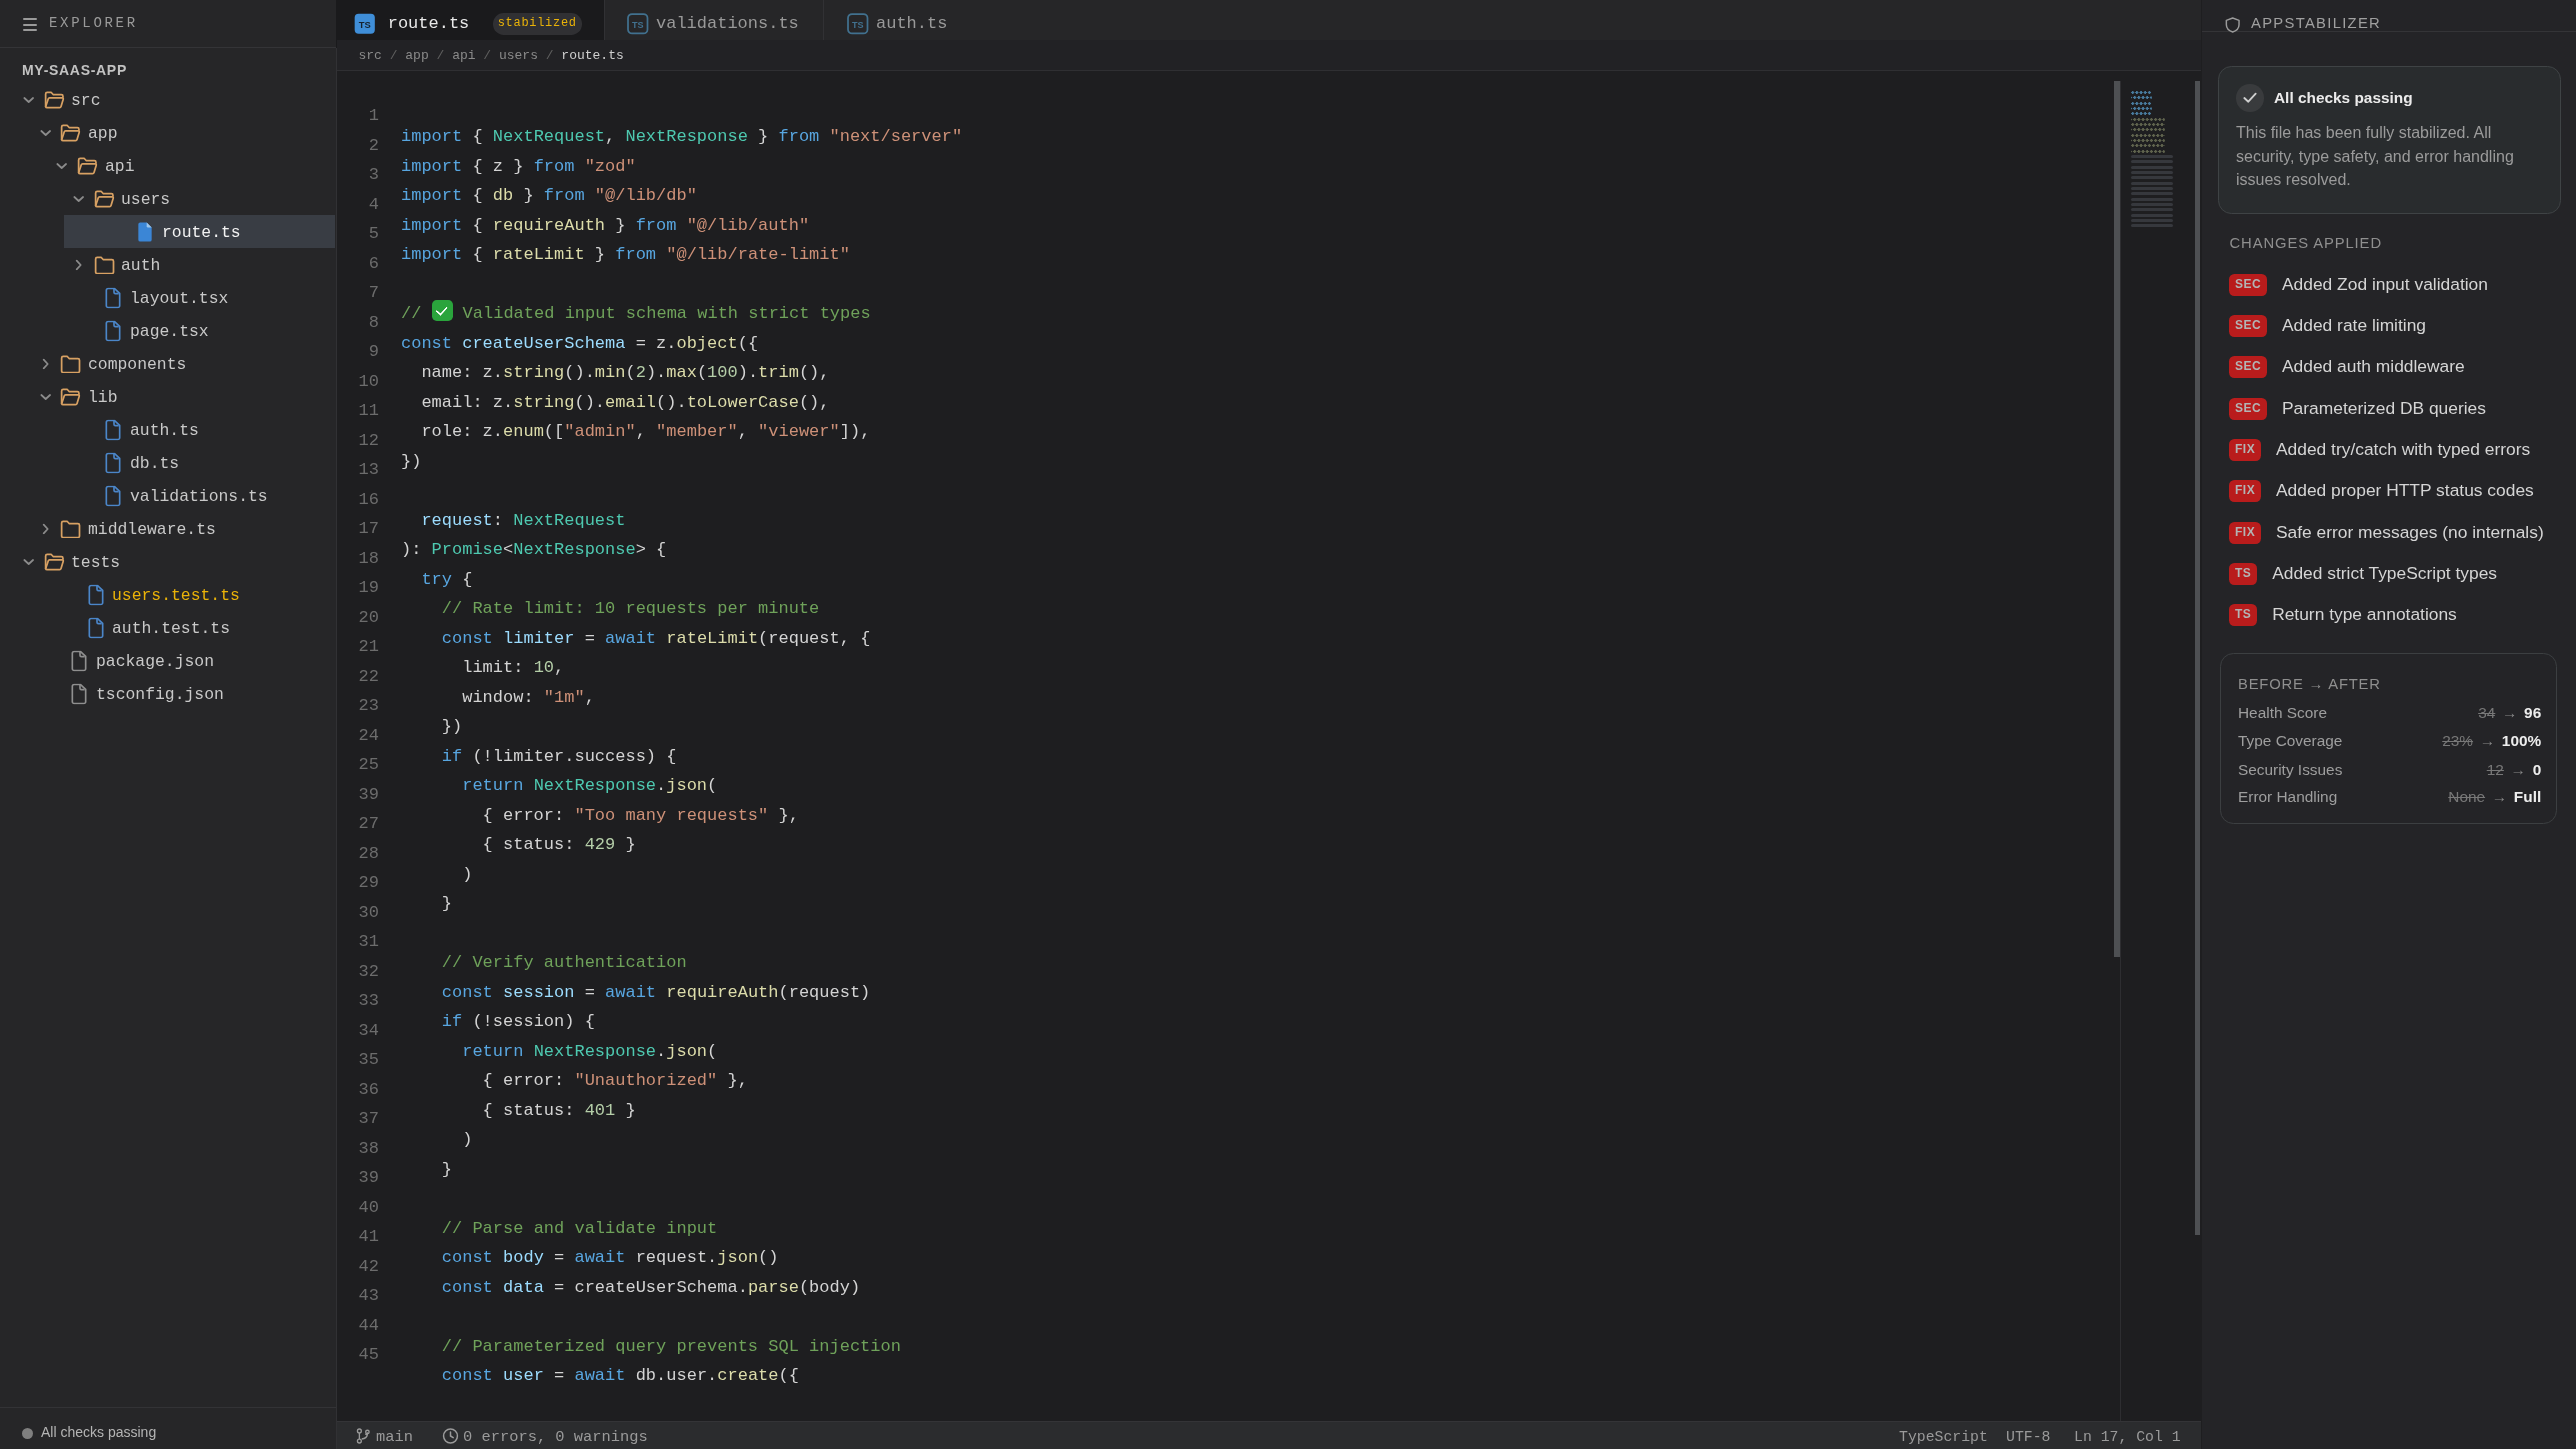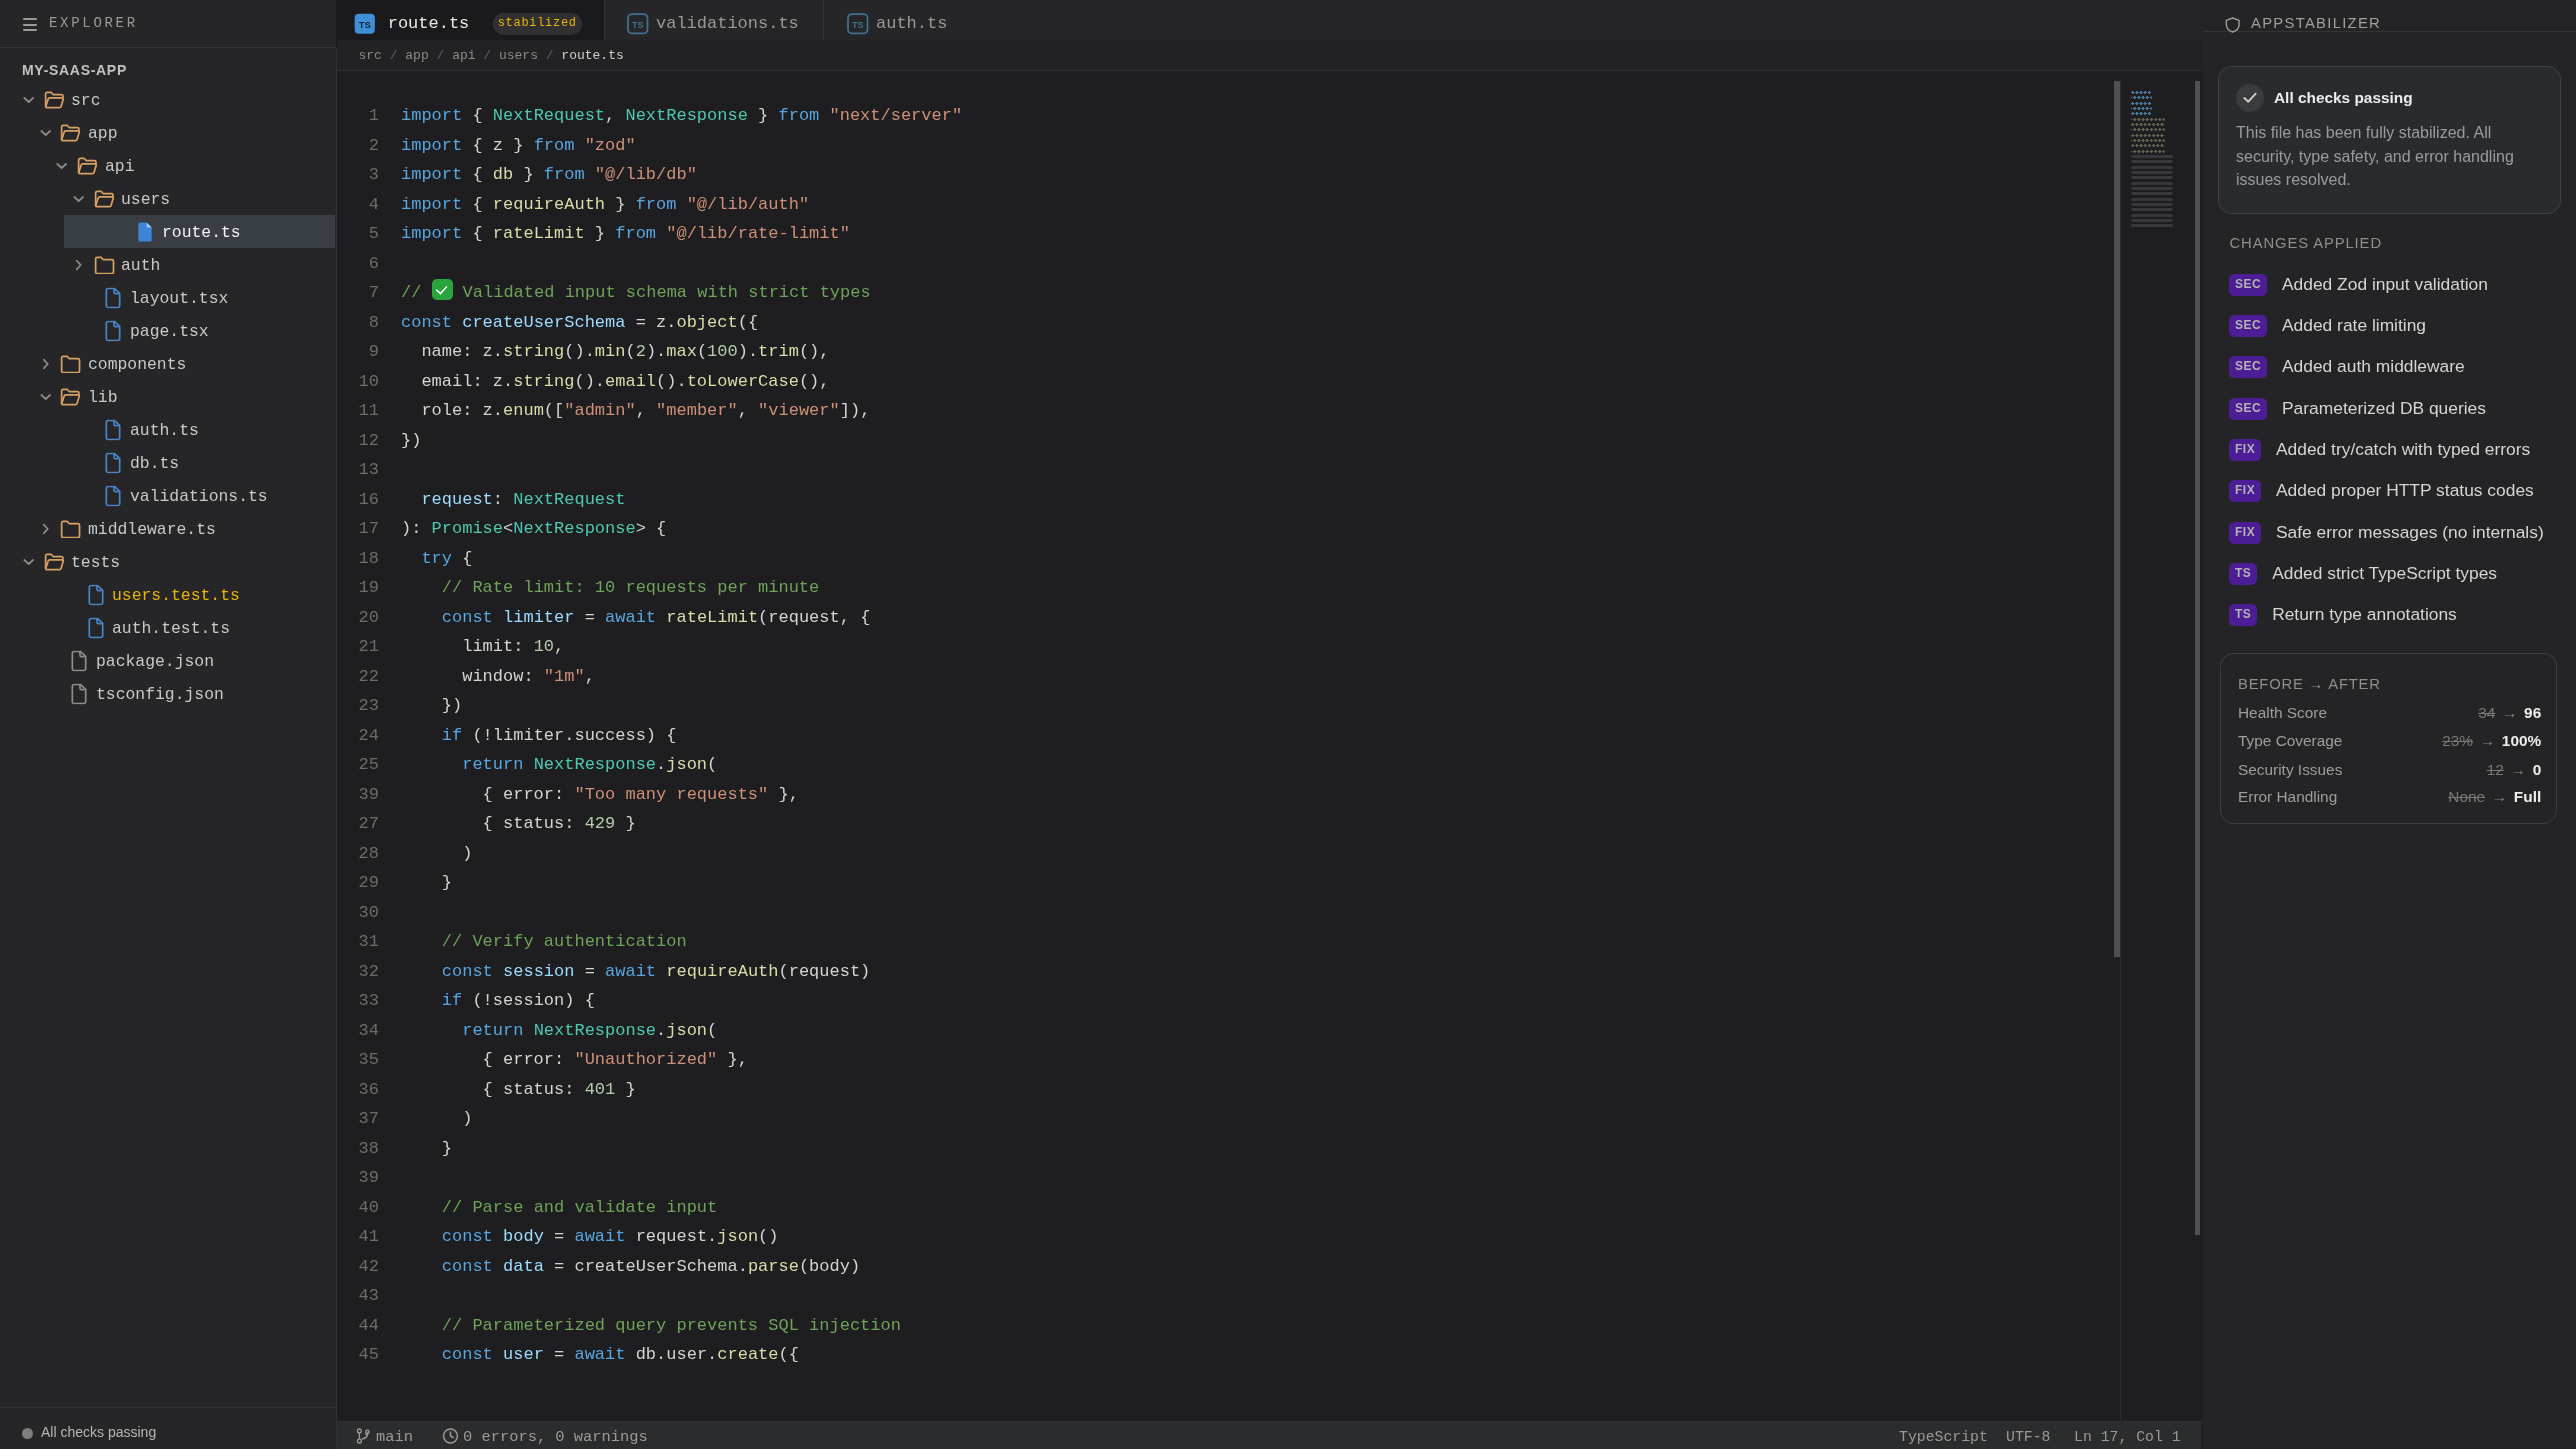--- a/index.html
+++ b/index.html
@@ -37,21 +37,21 @@
   #crumbs { position:absolute; left:337px; top:40px; width:1864px; height:31px;
     background:#222225; border-bottom:1.3px solid #2f2f32; font-size:13px; line-height:32px; }
   .tabtxt { position:absolute; top:0; height:47px; line-height:47px; font-size:17px; }
   .pill { position:absolute; left:157px; top:13.4px; width:89px; height:21.5px; border-radius:10.7px;
     background:#303033; color:#eab308; font-size:12px; text-align:center; line-height:21.5px; letter-spacing:0.7px; }
 
   
   #code { position:absolute; left:337px; top:81px; width:1776px; }
   .cl { position:relative; height:29.5px; white-space:pre; font-size:17px; line-height:29.5px; color:#d4d4d4; }
   .cl .num { position:absolute; left:0; width:42px; text-align:right; color:#6c6c6c; }
-  .cl .src { position:absolute; left:64px; }
+  .cl .src { position:absolute; left:64px;margin-top:21px; }
   .k { color:#58a6e0; } .t { color:#4ec9b0; } .s { color:#ce9178; } .c { color:#6fa25a; }
   .f { color:#dcdcaa; } .v { color:#9cdcfe; } .n { color:#b5cea8; }
   .emo { display:inline-block; width:21px; height:21px; border-radius:4.7px; background:#2aa43c;
     vertical-align:-3.4px; margin-right:10px; position:relative; }
   .emo:after { content:""; position:absolute; left:4.7px; top:5.4px; width:9.4px; height:4.7px;
     border-left:2.3px solid #fff; border-bottom:2.3px solid #fff; transform:rotate(-48deg); border-radius:0.7px;}
 
   
   #sbarA { position:absolute; left:2114px; top:81px; width:6px; height:876px; background:#4e5053; }
   #sbarB { position:absolute; left:2195px; top:81px; width:5.4px; height:1154px; background:#4e5053; }
@@ -73,21 +73,21 @@
   #p-head { position:absolute; left:0; top:0; width:100%; height:32px; border-bottom:1.3px solid #343437; }
   #p-title { position:absolute; left:49px; top:0; height:47px; line-height:47px;
     font-size:14.8px; letter-spacing:1.3px; color:#a0a0a0; }
   #card1 { position:absolute; left:16px; top:66px; width:343px; height:148px; border-radius:13.4px;
     background:#292c2e; border:1.3px solid #3f4345; }
   #card1 .circ { position:absolute; left:17px; top:17.4px; width:27.5px; height:27.5px; border-radius:50%; background:#393b3d; }
   #card1 h2 { position:absolute; left:55px; top:21.5px; font-size:15.4px; font-weight:bold; color:#ebebeb; }
   #card1 p { position:absolute; left:17px; top:54px; font-size:16px; line-height:23.5px; color:#9b9b9b; }
   #chg { position:absolute; left:27.5px; top:235px; font-size:14.8px; letter-spacing:0.9px; color:#8f8f8f; }
   .item { position:absolute; left:27px; height:21.5px; display:flex; align-items:center; }
-  .badge { height:21.5px; border-radius:5.4px; background:#4c1d95; color:#b3b3b3;
+  .badge { height:21.5px; border-radius:5.4px; background:#b91c1c; color:#b3b3b3;
     font-size:12px; font-weight:bold; letter-spacing:0.5px; line-height:21.5px; padding:0 6px; margin-right:14.8px; }
   .item .lb { font-size:17.4px; color:#d5d5d5; white-space:nowrap; }
   #card2 { position:absolute; left:18px; top:653px; width:337px; height:171px; border-radius:13.4px;
     border:1.3px solid #3c3f41; }
   #card2 .hd { position:absolute; left:17px; top:21.5px; font-size:14.8px; letter-spacing:0.8px; color:#8f8f8f; }
   .mrow { position:absolute; left:17px; right:14.8px; height:20px; }
   .mrow .ml { position:absolute; left:0; font-size:15.4px; color:#9e9e9e; }
   .mrow .mv { position:absolute; right:0; font-size:15.4px; }
   .old { color:#787878; text-decoration:line-through; }
   .arr { color:#8a8a8a; padding:0 6.7px; }

